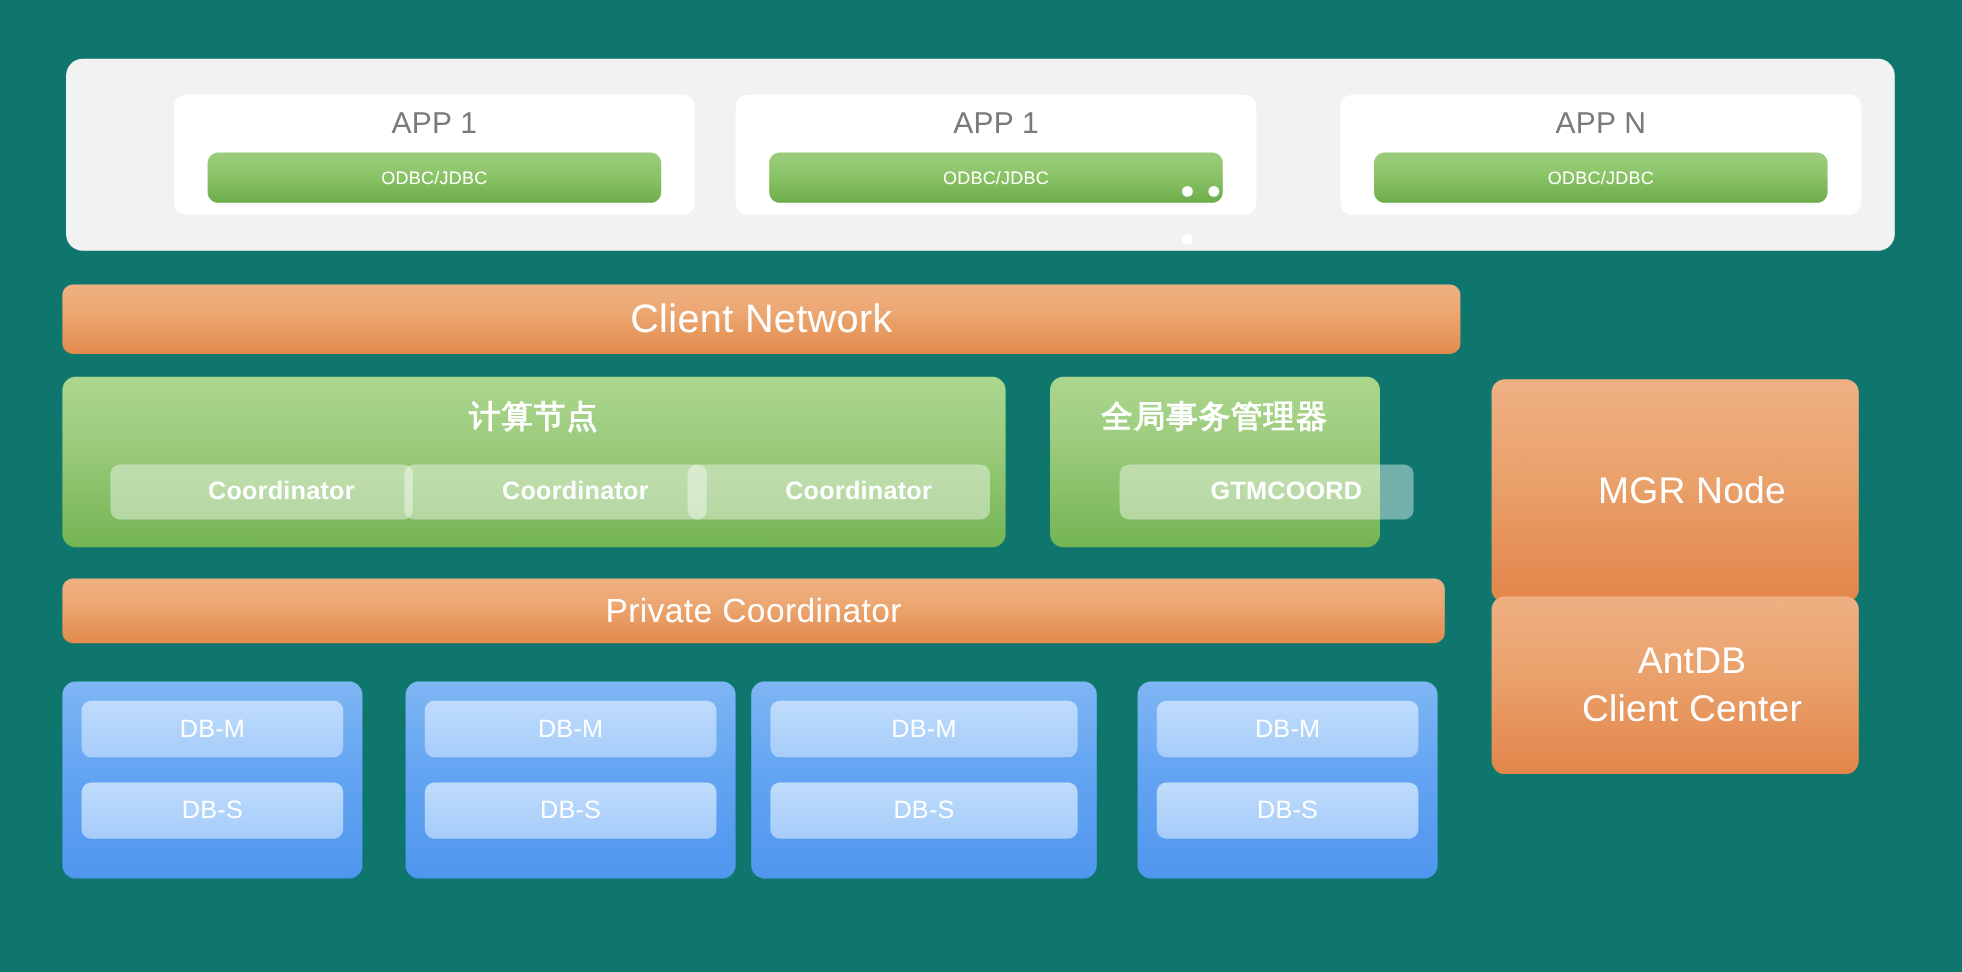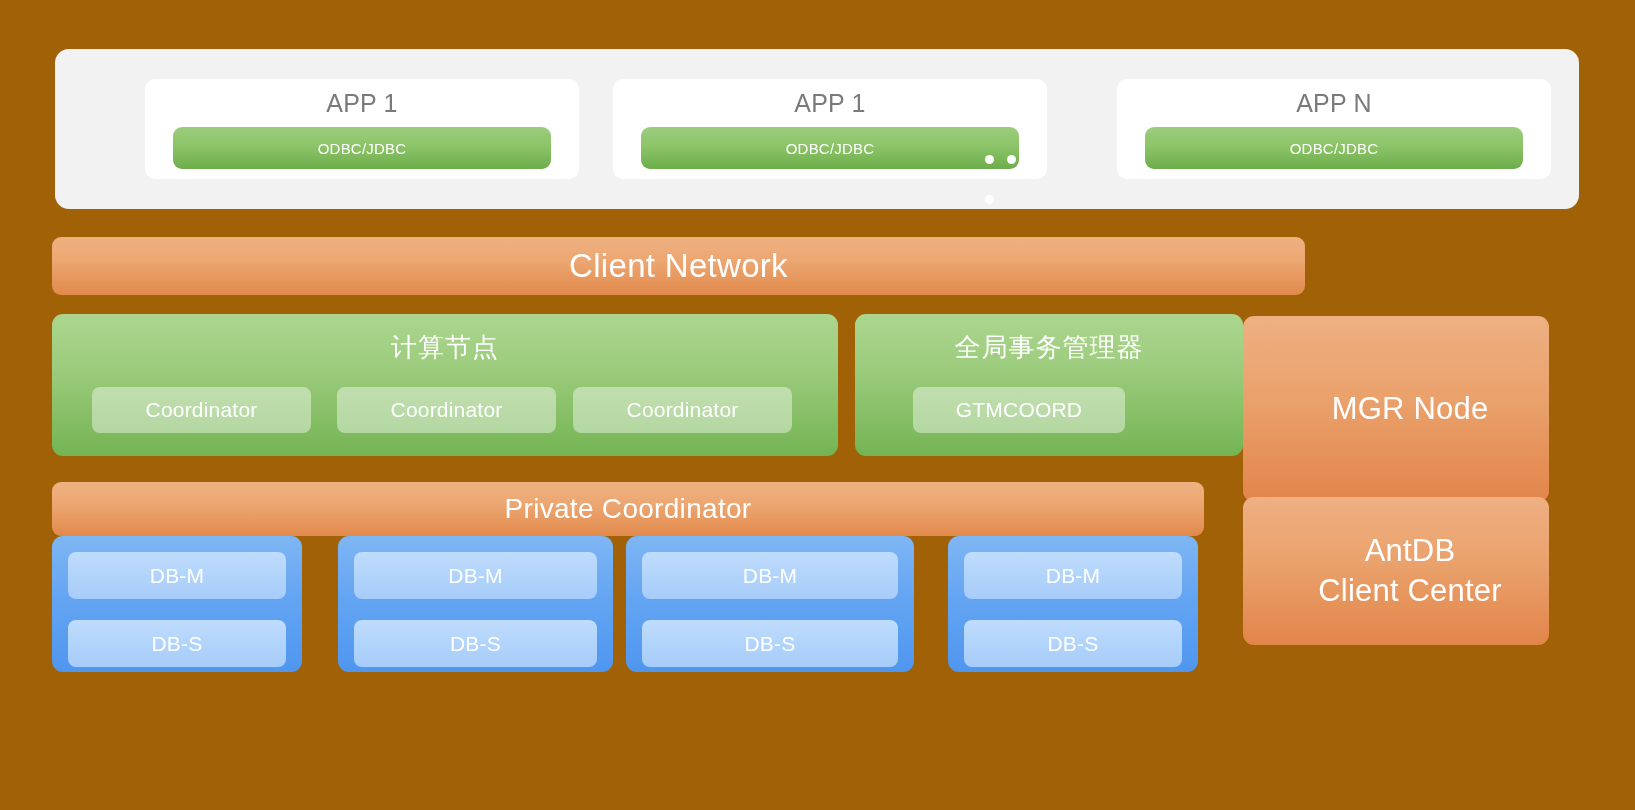--- a/index.html
+++ b/index.html
@@ -8,21 +8,21 @@
     background: #ffffff;
   }
   body {
     font-family: "Liberation Sans", sans-serif;
     -webkit-font-smoothing: antialiased;
   }
   #canvas {
     position: relative;
     width: 1635px;
     height: 810px;
-    background: #a16207;
+    background: #0f766e;
     overflow: hidden;
   }
 
   
   .app-panel {
     position: absolute;
     left: 55px;
     top: 49px;
     width: 1524px;
     height: 160px;
@@ -74,36 +74,37 @@
     position: absolute;
     border-radius: 9px;
     background: linear-gradient(180deg, #efb182 0%, #eca772 40%, #e28a4c 100%);
     color: #ffffff;
     display: flex;
     align-items: center;
     justify-content: center;
     letter-spacing: 0.3px;
   }
   #client-network {
-    left: 52px; top: 237px; width: 1253px; height: 58px;
+    left: 52px; top: 237px; width: 1165px; height: 58px;
     font-size: 33px;
   }
   #private-network {
     left: 52px; top: 482px; width: 1152px; height: 54px;
     font-size: 28px;
   }
 
   
   .green-panel {
     position: absolute;
     border-radius: 11px;
     background: linear-gradient(180deg, #abd68e 0%, #9ecd7f 35%, #74b453 100%);
+    font-weight: bold;
   }
   #compute-node { left: 52px; top: 314px; width: 786px; height: 142px; }
-  #gtm-node     { left: 855px; top: 314px; width: 388px; height: 142px; }
+  #gtm-node     { left: 875px; top: 314px; width: 275px; height: 142px; }
 
   .green-panel-title {
     position: absolute;
     top: 16px; left: 0; right: 0;
     text-align: center;
     color: #ffffff;
     font-size: 26px;
     letter-spacing: 1px;
   }
   .sub-chip {
@@ -111,20 +112,21 @@
     top: 73px;
     height: 46px;
     border-radius: 8px;
     background: rgba(255,255,255,0.42);
     color: #ffffff;
     font-size: 21px;
     display: flex;
     align-items: center;
     justify-content: center;
     letter-spacing: 0.2px;
+    padding-left: 33px;
   }
 
   
   .side-block {
     position: absolute;
     left: 1243px;
     width: 278px;
     border-radius: 11px;
     background: linear-gradient(180deg, #eeb083 0%, #eaa16b 45%, #e2854a 100%);
     color: #ffffff;
@@ -136,22 +138,22 @@
     line-height: 1.28;
     letter-spacing: 0.2px;
     padding-left: 28px;
   }
   #mgr-node     { top: 316px; height: 186px; }
   #antdb-center { top: 497px; height: 148px; }
 
   
   .db-group {
     position: absolute;
-    top: 536px;
-    height: 136px;
+    top: 568px;
+    height: 164px;
     border-radius: 11px;
     background: linear-gradient(180deg, #7fb6f4 0%, #64a5f2 45%, #4f96ef 100%);
   }
   .db-chip {
     position: absolute;
     left: 16px;
     right: 16px;
     height: 47px;
     border-radius: 8px;
     background: linear-gradient(180deg, #bfdcfb 0%, #b2d4fb 50%, #a7ccfa 100%);

